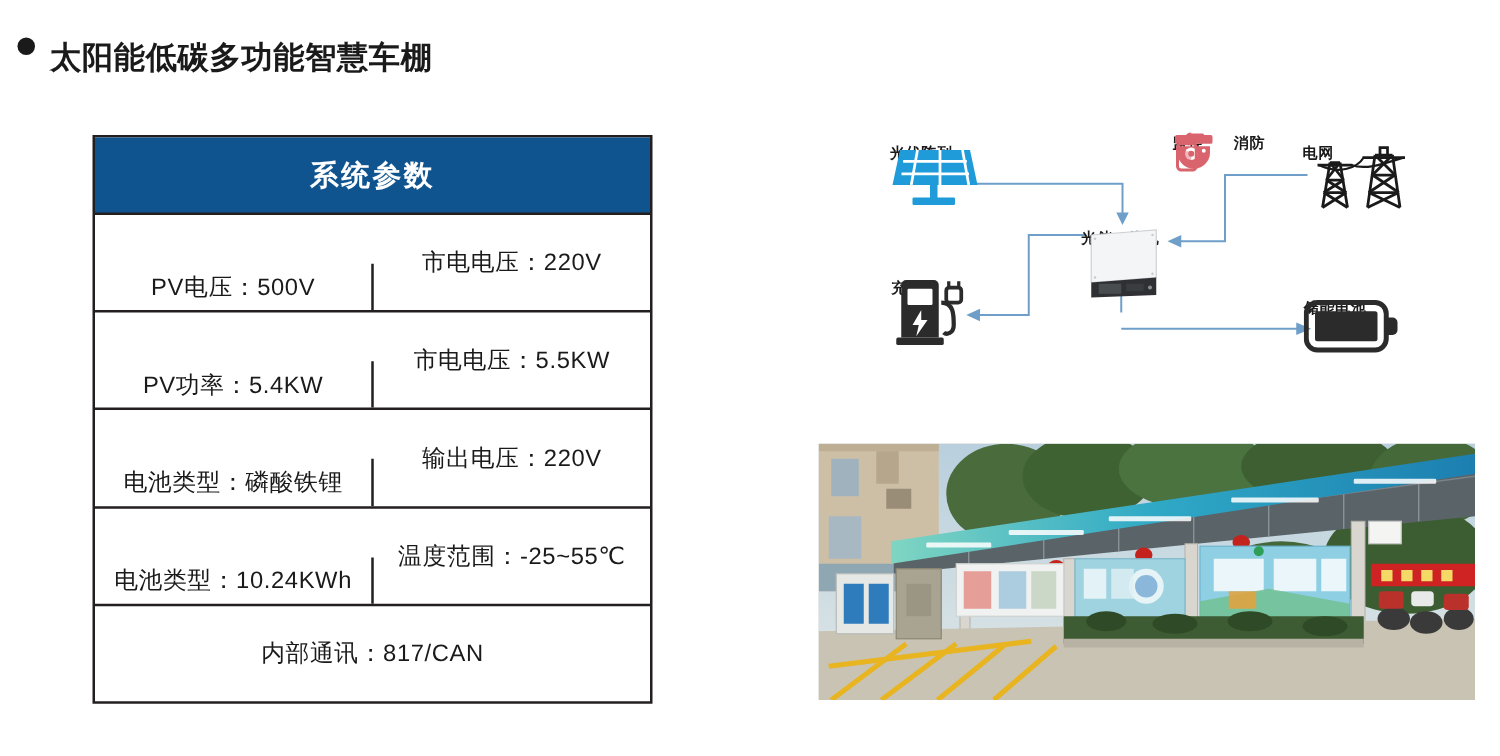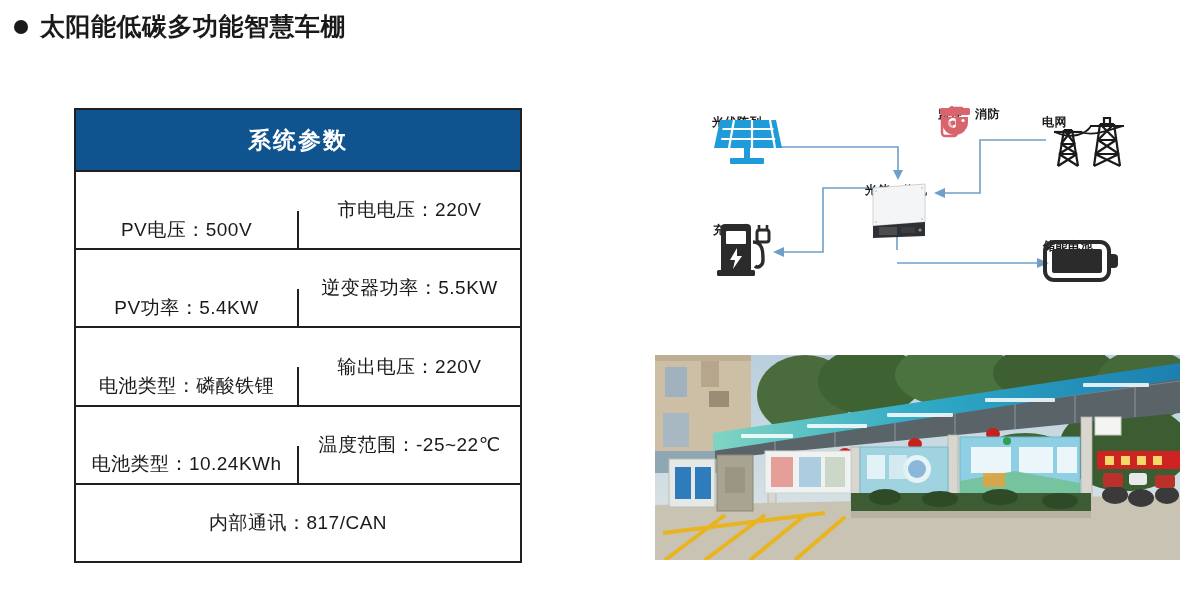--- a/index.html
+++ b/index.html
@@ -15,21 +15,21 @@
   .page-title {
     position: absolute; left: 14px; top: 14px;
     display: flex; align-items: center; gap: 12px;
   }
   .bullet {
     width: 14px; height: 14px; border-radius: 50%;
     background: #1a1a1a; display: inline-block; flex: none;
   }
   .title-text {
     font-size: 25px; font-weight: 700; color: #1a1a1a;
-    letter-spacing: 0.5px; line-height: 1;
+    letter-spacing: 0.5px; line-height: 1; margin-top: 20px;
   }
 
   
   .spec-table {
     position: absolute; left: 74px; top: 108px;
     width: 448px; height: 455px;
     border: 2px solid #231f20;
     display: flex; flex-direction: column;
     background: #fff;
   }
@@ -61,21 +61,21 @@
   .node {
     position: absolute; display: flex; flex-direction: column;
     align-items: center; gap: 4px;
   }
   .node-label {
     font-size: 12px; font-weight: 700; color: #1a1a1a;
     white-space: nowrap; letter-spacing: 0.5px;
   }
   .node-label.red { color: #1a1a1a; }
   .safety-group {
-    position: absolute; display: flex; gap: 12px; align-items: flex-end;
+    position: absolute; display: flex; gap: 24px; align-items: flex-end;
   }
   .safety-item { display: flex; flex-direction: column; align-items: center; gap: 2px; }
 
   
   .photo {
     position: absolute; left: 655px; top: 355px;
     width: 525px; height: 205px;
     overflow: hidden; background: #9aa7a0;
   }
   .photo svg { display: block; }
@@ -96,32 +96,32 @@
       <span class="spec-header-text">系统参数</span>
     </div>
 
     <div class="spec-row">
       <div class="spec-cell left">PV电压：500V</div>
       <div class="spec-cell">市电电压：220V</div>
     </div>
 
     <div class="spec-row">
       <div class="spec-cell left">PV功率：5.4KW</div>
-      <div class="spec-cell">逆变器功率：5.5KW</div>
+      <div class="spec-cell">市电电压：5.5KW</div>
     </div>
 
     <div class="spec-row">
       <div class="spec-cell left">电池类型：磷酸铁锂</div>
       <div class="spec-cell">输出电压：220V</div>
     </div>
 
 
     <div class="spec-row">
       <div class="spec-cell left">电池类型：10.24KWh</div>
-      <div class="spec-cell">温度范围：-25~22℃</div>
+      <div class="spec-cell">温度范围：-25~55℃</div>
     </div>
 
     <div class="spec-row full">
       <div class="spec-cell">内部通讯：817/CAN</div>
     </div>
 
   </div>
 
   <div class="diagram">
 

